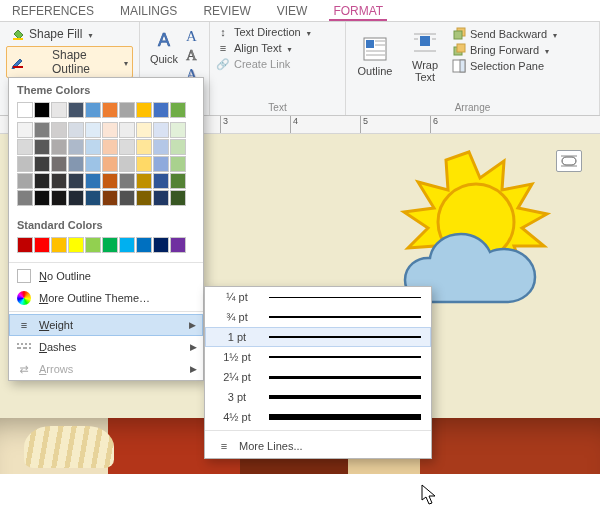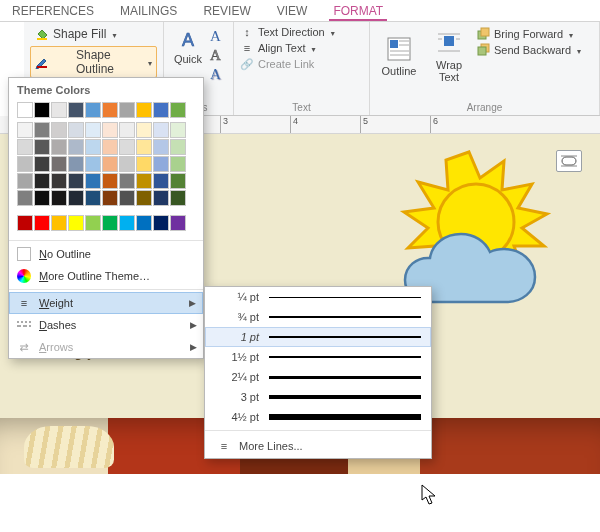--- a/index.html
+++ b/index.html
@@ -4,21 +4,21 @@
 <style>
 * { box-sizing: border-box; margin: 0; padding: 0; font-family: "Segoe UI", Tahoma, sans-serif; }
 body { width: 600px; height: 532px; overflow: hidden; background: #fff; font-size: 12px; color: #444; position: relative; }
 
 
 .tabs { display: flex; gap: 18px; padding: 4px 8px 0 8px; border-bottom: 1px solid #d4d4d4; height: 22px; background:#fff; }
 .tab { font-size: 12px; color: #666; padding: 0 4px; cursor: pointer; }
 .tab.active { color: #c44f91; border-bottom: 2px solid #c44f91; }
 
 
-.ribbon { display: flex; background: #f5f6f7; height: 94px; border-bottom: 1px solid #c8c8c8; margin-left: 24px; }
+.ribbon { display: flex; background: #f5f6f7; height: 94px; border-bottom: 1px solid #c8c8c8; }
 .group { border-right: 1px solid #d9d9d9; padding: 3px 6px 2px 6px; display: flex; flex-direction: column; justify-content: space-between; }
 .group-label { text-align: center; font-size: 10px; color: #888; padding-top: 2px; }
 .stack { display: flex; flex-direction: column; gap: 2px; }
 .stack .row { display: flex; align-items: center; gap: 4px; font-size: 11px; color: #444; }
 .small-ico { width: 14px; height: 14px; display: inline-flex; align-items:center; justify-content:center; }
 .dd-caret::after { content: "▾"; font-size: 8px; color: #555; margin-left: 2px; }
 .bigbtn { display:flex; flex-direction:column; align-items:center; justify-content:center; width:46px; gap:2px; font-size:11px; color:#444; padding:4px 2px; }
 
 
 .so-btn { display:flex; align-items:center; gap:4px; padding:1px 4px; border:1px solid transparent; border-radius:2px; }
@@ -52,23 +52,23 @@
 .mitem .u{ text-decoration:underline;}
 .mitem.hover{ background:#cfe3f6; border:1px solid #9ec5ec; padding:3px 7px;}
 .mitem .arrow{ position:absolute; right:6px; font-size:9px; color:#555;}
 .mitem.disabled{ color:#a9a9a9;}
 .sqico{ width:14px; height:14px; border:1px solid #b9b9b9; background:#fff;}
 .colorwheel{ width:14px; height:14px; border-radius:50%; background:conic-gradient(red,orange,yellow,lime,cyan,blue,magenta,red); }
 
 
 .flyout{ position:absolute; left:204px; top:286px; width:228px; background:#fff; border:1px solid #b8b8b8; box-shadow:3px 4px 10px rgba(0,0,0,.25); z-index:21;}
 .wt{ display:flex; align-items:center; gap:10px; padding:4px 10px; font-size:11px; position:relative;}
-.wt .lbl{ width:44px; text-align:right; color:#444;}
+.wt .lbl{ width:44px; text-align:center; color:#444;}
 .wt .bar{ flex:1; background:#000;}
-.wt.sel{ background:#e8f0fb; border:1px solid #bcd3ef; padding:3px 9px;font-style:italic;}
+.wt.sel{ background:#e8f0fb; border:1px solid #bcd3ef; padding:3px 9px;}
 .wt.hov{ background:#dfe9f7; }
 .fly-div{ height:1px; background:#e2e2e2; margin:3px 0;}
 .fly-more{ display:flex; align-items:center; gap:8px; padding:5px 12px; font-size:11px;}
 
 
 .cursor{ position:absolute; z-index:30; pointer-events:none; }
 
 
 .art{ position:absolute; right:36px; top:12px; }
 </style>
@@ -169,36 +169,45 @@
             <line x1="3" y1="10" x2="7" y2="10" stroke="#aaa"></line>
             <line x1="21" y1="10" x2="25" y2="10" stroke="#aaa"></line>
           </svg>
         <span style="white-space:pre; text-align:center;">Wrap
 Text</span>
       </div>
       <div class="stack" style="padding-top:2px;">
         <div class="row">
             <span class="small-ico">
               <svg width="14" height="14">
+                <rect x="5" y="1" width="8" height="8" fill="#efc56b" stroke="#caa043"></rect>
+                <rect x="2" y="4" width="8" height="8" fill="#a9c57b" stroke="#76994a"></rect>
+              </svg>
+            </span>
+            <span>Send Backward</span>
+            <span class="dd-caret"></span>
+          </div>
+        <div class="row">
+            <span class="small-ico">
+              <svg width="14" height="14">
                 <rect x="2" y="4" width="8" height="8" fill="#a9c57b" stroke="#76994a"></rect>
                 <rect x="5" y="1" width="8" height="8" fill="#efc56b" stroke="#caa043"></rect>
               </svg>
             </span>
             <span>Bring Forward</span>
             <span class="dd-caret"></span>
           </div>
         <div class="row">
             <span class="small-ico">
               <svg width="14" height="14">
-                <rect x="5" y="1" width="8" height="8" fill="#efc56b" stroke="#caa043"></rect>
-                <rect x="2" y="4" width="8" height="8" fill="#a9c57b" stroke="#76994a"></rect>
+                <rect x="1" y="1" width="12" height="12" fill="#fff" stroke="#888"></rect>
+                <rect x="8" y="1" width="5" height="12" fill="#dbe7f4" stroke="#888"></rect>
               </svg>
             </span>
-            <span>Send Backward</span>
-            <span class="dd-caret"></span>
+            <span>Selection Pane</span>
           </div>
       </div>
     </div>
     <div class="group-label">Arrange</div>
   </div>
 </div>
 
 <div class="ruler">
   <div class="marks">
     <div class="mk">3</div>
@@ -309,20 +318,21 @@
         <div class="sq" style="background: rgb(23, 22, 22);"></div>
         <div class="sq" style="background: rgb(34, 42, 53);"></div>
         <div class="sq" style="background: rgb(31, 78, 121);"></div>
         <div class="sq" style="background: rgb(132, 60, 12);"></div>
         <div class="sq" style="background: rgb(82, 82, 82);"></div>
         <div class="sq" style="background: rgb(127, 96, 0);"></div>
         <div class="sq" style="background: rgb(32, 56, 100);"></div>
         <div class="sq" style="background: rgb(56, 87, 35);"></div>
       </div>
     </div>
+  <div class="panel-head">Standard Colors</div>
   <div class="swatches" id="standard-sw">
       <div class="srow">
         <div class="sq" style="background: rgb(192, 0, 0);"></div>
         <div class="sq" style="background: rgb(255, 0, 0);"></div>
         <div class="sq" style="background: rgb(255, 192, 0);"></div>
         <div class="sq" style="background: rgb(255, 255, 0);"></div>
         <div class="sq" style="background: rgb(146, 208, 80);"></div>
         <div class="sq" style="background: rgb(0, 176, 80);"></div>
         <div class="sq" style="background: rgb(0, 176, 240);"></div>
         <div class="sq" style="background: rgb(0, 112, 192);"></div>

